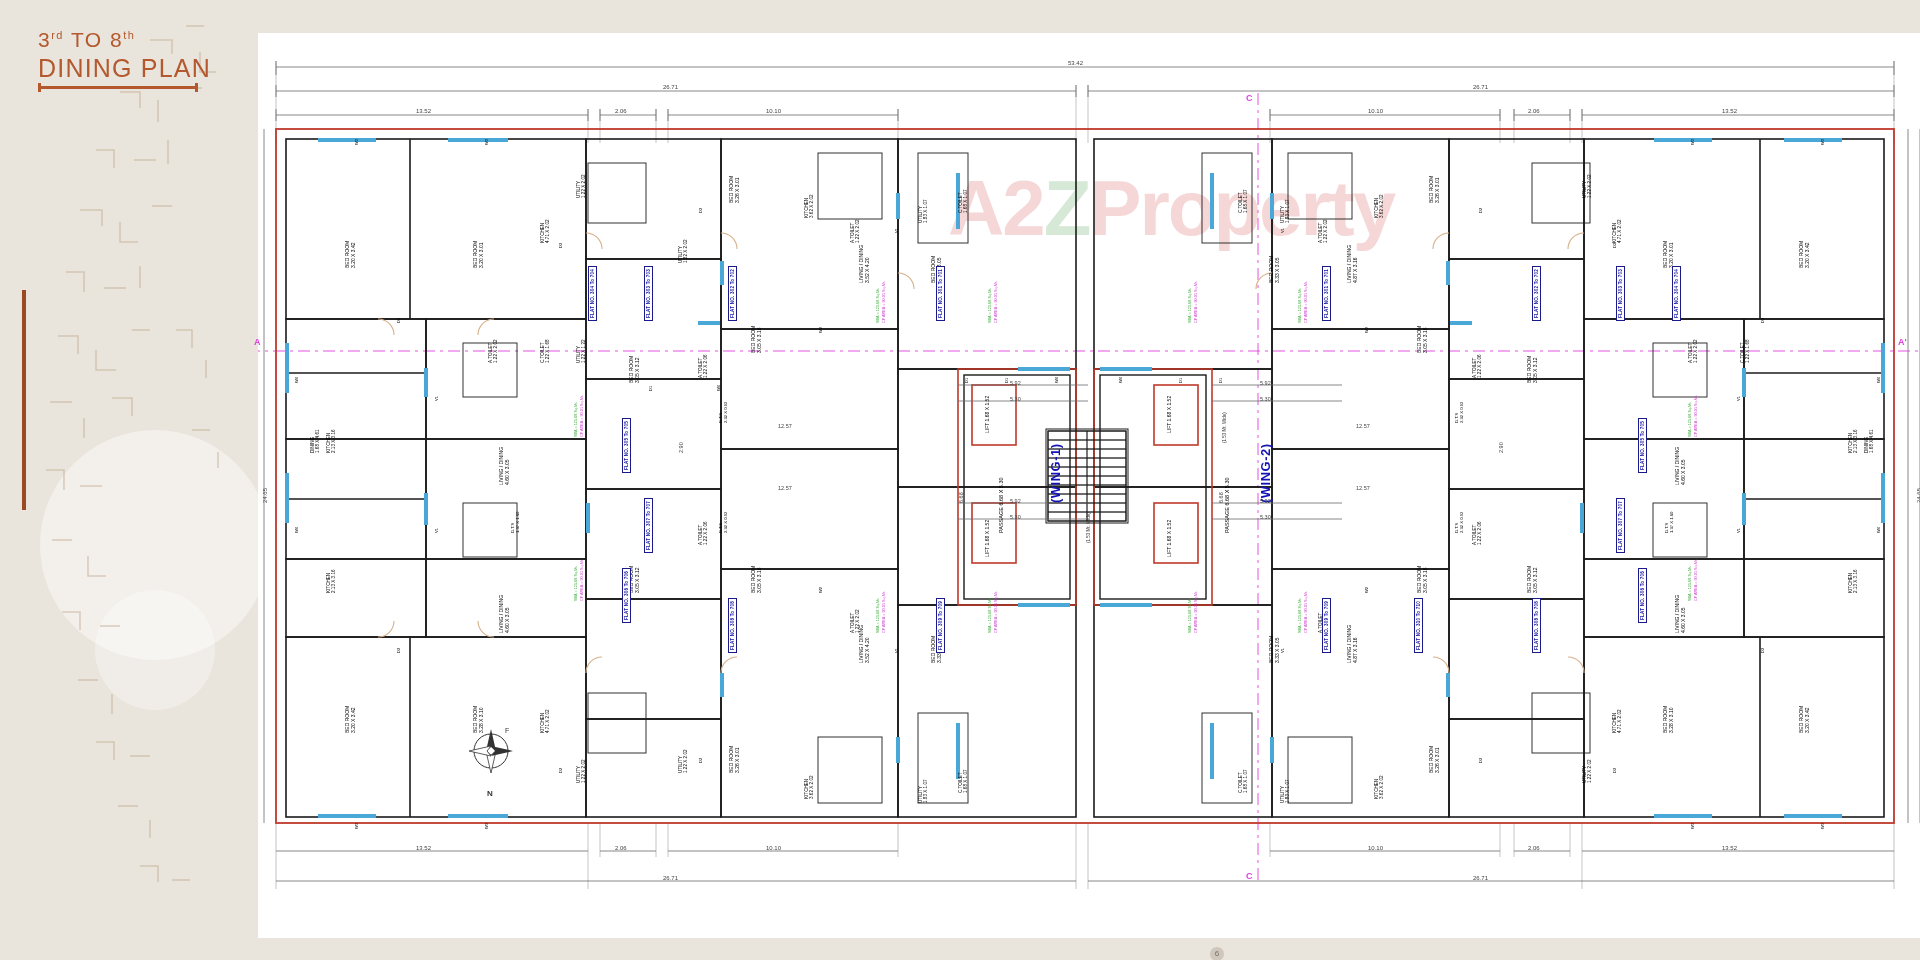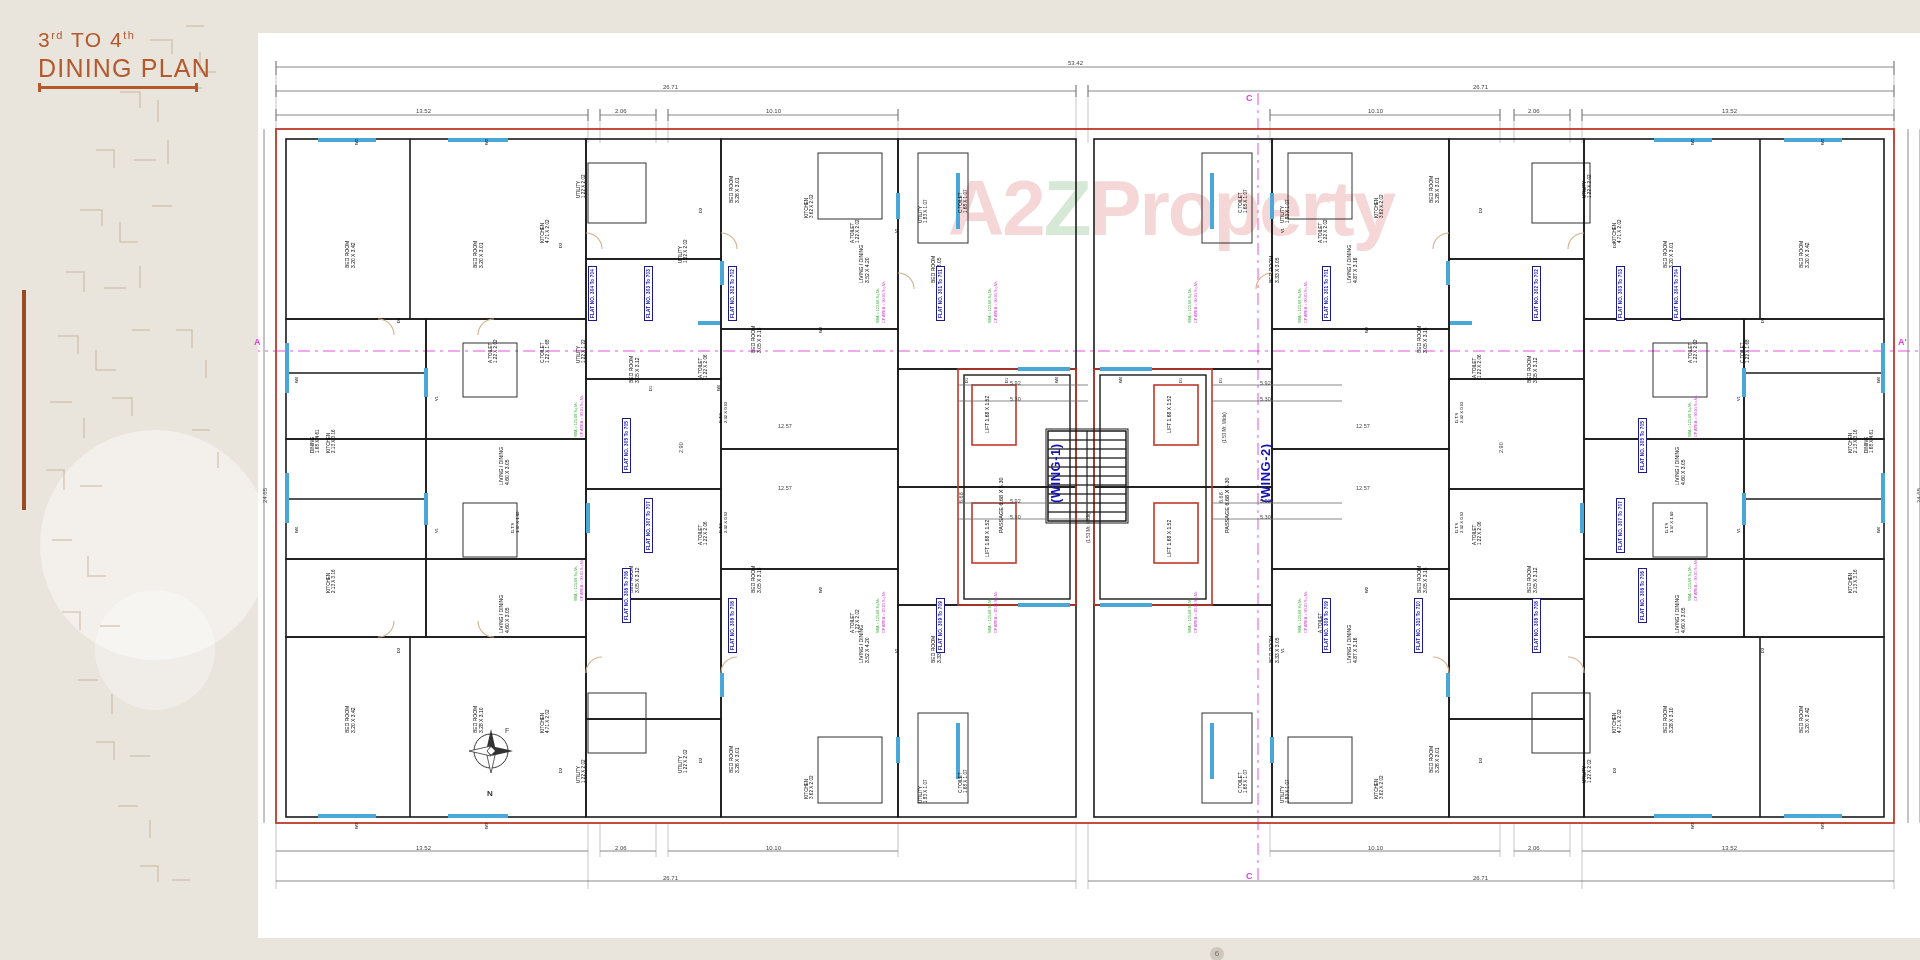--- a/index.html
+++ b/index.html
@@ -118,21 +118,21 @@
       <path d="M192 430 l18 0"></path>
         <path d="M218 452 l0 16"></path>
     </g>
   </svg>
 </div>
 
 <div id="accent-bar"></div>
 
 <div id="title-block">
   <div id="title-line1">
-    <span>3</span><sup>rd</sup><span> TO 4</span><sup>th</sup>
+    <span>3</span><sup>rd</sup><span> TO 8</span><sup>th</sup>
   </div>
   <div id="title-line2">DINING PLAN</div>
   <div id="title-rule"></div>
 </div>
 
 <div id="sheet">
 
   <div class="wm" id="wm-a2z">
     <span>A2</span><span class="grn">Z</span><span>Property</span>
   </div>

